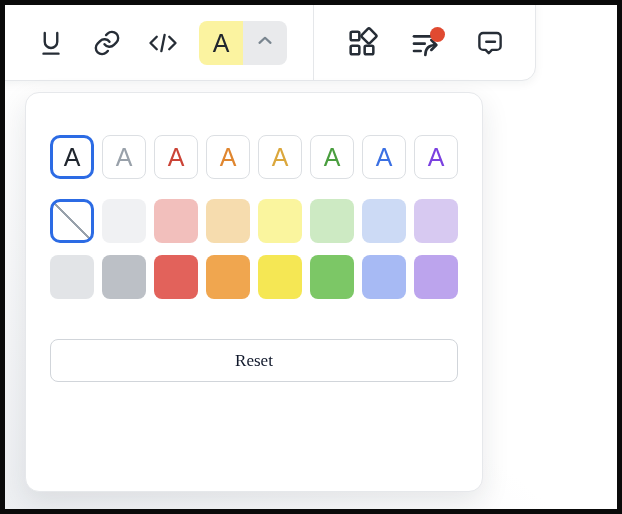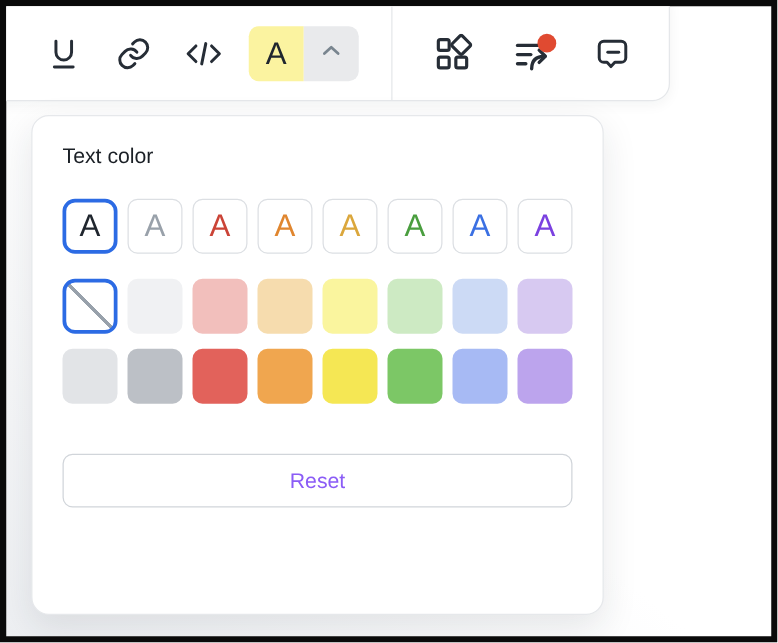--- a/index.html
+++ b/index.html
@@ -76,23 +76,23 @@
   }
   .swatch.fill{border:none;}
   .swatch.selected{border:3.5px solid #2c6be4;border-radius:10px;}
   .swatch.diag{
     background-image:linear-gradient(45deg, transparent 47.5%, #98a1ab 47.5%, #98a1ab 52.5%, transparent 52.5%);
     background-color:#ffffff;
   }
   .reset-btn{
     margin-top:40px;width:100%;height:43px;
     background:#ffffff;border:1px solid #d1d5da;border-radius:8px;
-    font-size:17px;color:#8b5cf6;
-    display:flex;align-items:center;justify-content:center;
-    font-family:Liberation Sans, sans-serif;
+    font-size:17px;color:#0f172a;
+    display:flex;align-items:center;justify-content:center;
+    font-family:Liberation Serif, serif;
   }
 </style>
 </head>
 <body>
 
 <div class="stage">
 
   <div class="toolbar">
 
     <div class="tb-btn">
@@ -167,21 +167,20 @@
         <svg width="30" height="30" viewBox="0 0 24 24" fill="none" stroke="#262d36" stroke-width="1.9" stroke-linecap="round" stroke-linejoin="round">
           <path d="M3.5 7a3 3 0 0 1 3-3h11a3 3 0 0 1 3 3v7.5a3 3 0 0 1-3 3h-4l-2.5 2.7-2.5-2.7h-2a3 3 0 0 1-3-3z"></path>
           <line x1="9" y1="11" x2="16" y2="11"></line>
         </svg>
       </span>
     </div>
   </div>
 
   <div class="popover">
 
-    <p class="section-label">Text color</p>
     <div class="swatch-row row-text" id="text-colors">
         <div class="swatch selected" style="color: rgb(32, 38, 46);">A</div>
         <div class="swatch" style="color: rgb(153, 161, 170);">A</div>
         <div class="swatch" style="color: rgb(203, 68, 55);">A</div>
         <div class="swatch" style="color: rgb(224, 134, 47);">A</div>
         <div class="swatch" style="color: rgb(219, 167, 60);">A</div>
         <div class="swatch" style="color: rgb(74, 158, 63);">A</div>
         <div class="swatch" style="color: rgb(59, 112, 227);">A</div>
         <div class="swatch" style="color: rgb(123, 65, 224);">A</div>
       </div>

